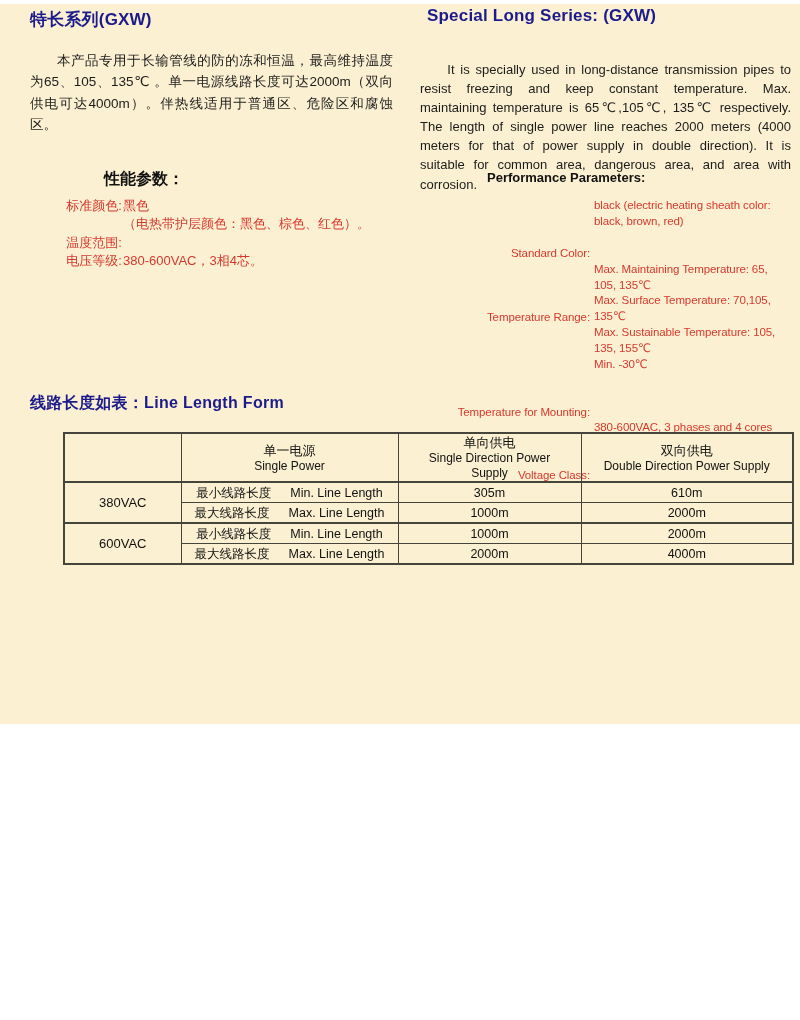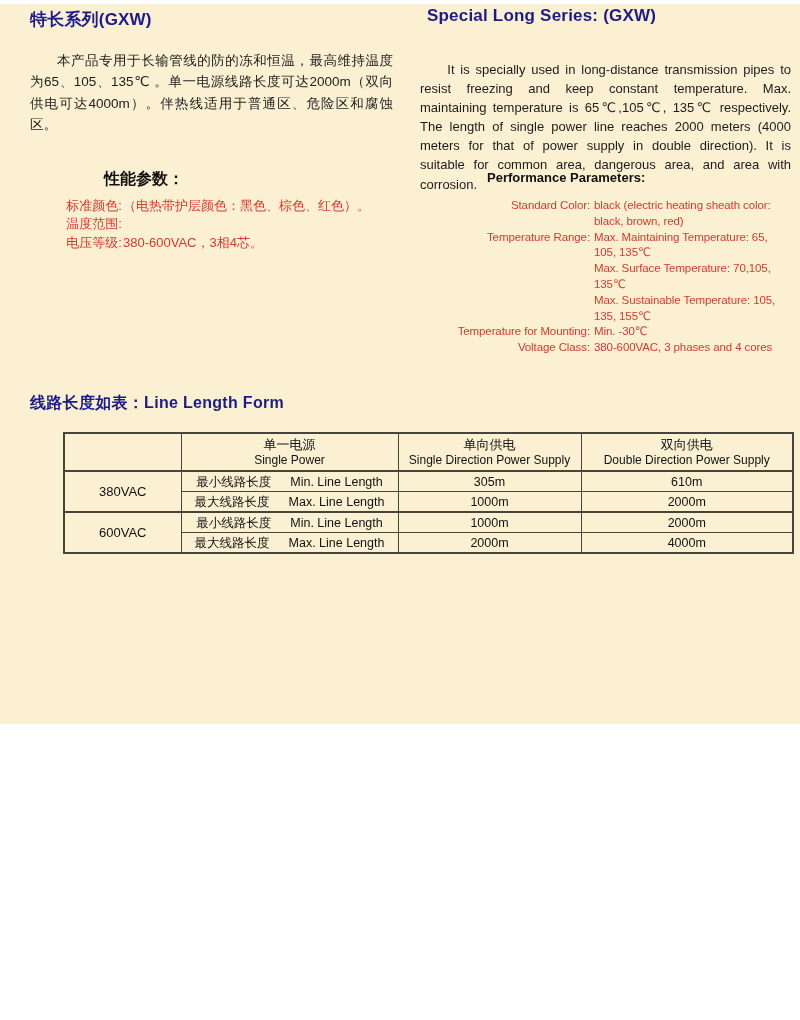--- a/index.html
+++ b/index.html
@@ -46,38 +46,38 @@
   }
   .params-title-zh{left:104px;top:165px;font-size:16px;text-align:right;}
   .params-title-en{left:487px;top:166px;font-size:13px;}
   .params{
     position:absolute;color:var(--accent-red);
   }
   .params-zh{left:65px;top:193px;width:340px;font-size:13px;line-height:18.4px;}
   .params-en{left:420px;top:194px;width:372px;font-size:11.5px;line-height:15.8px;letter-spacing:-.1px;}
   .prow{display:flex;align-items:flex-start;}
   .params-zh .plabel{width:58px;flex:0 0 58px;white-space:nowrap;text-align:center;}
-  .params-en .plabel{width:170px;flex:0 0 170px;text-align:right;padding-right:4px;}
+  .params-en .plabel{width:170px;flex:0 0 170px;text-align:right;padding-right:4px;margin-top:48px;}
   .pvals{flex:1 1 auto;min-width:0;}
   .pline{white-space:nowrap;}
   
   .section-title{
     position:absolute;left:30px;top:389px;font-weight:bold;
     color:var(--heading);font-size:16px;white-space:nowrap;letter-spacing:.3px;
   }
   .ll-table{
     position:absolute;left:63px;top:428px;
     border-collapse:collapse;table-layout:fixed;
     border:2px solid var(--table-border);
     color:#111;
   }
   .ll-table td{
     border:1px solid var(--table-border);
     text-align:center;vertical-align:middle;
-    padding:0 0;overflow:hidden;
+    padding:0 11px;overflow:hidden;
   }
   .ll-table tr.head td{border-bottom-width:2px;height:36px;}
   .ll-table tr.group-start td{border-top-width:2px;}
   .ll-table tr.data{height:17px;}
   .hz{font-size:13px;line-height:17px;}
   .he{font-size:12px;line-height:15px;}
   .voltage-cell{font-size:13px;}
   td.desc .zh{font-size:12.5px;}
   td.desc .en{font-size:12.5px;margin-left:19px;}
   td.val{font-size:12.5px;}
@@ -93,20 +93,21 @@
   <div class="para para-zh">本产品专用于长输管线的防的冻和恒温，最高维持温度为65、105、135℃ 。单一电源线路长度可达2000m（双向供电可达4000m）。伴热线适用于普通区、危险区和腐蚀区。</div>
 
   <div class="title title-en">Special Long Series: (GXW)</div>
   <div class="para para-en">It is specially used in long-distance transmission pipes to resist freezing and keep constant temperature. Max. maintaining temperature is 65℃,105℃, 135℃ respectively. The length of single power line reaches 2000 meters (4000 meters for that of power supply in double direction). It is suitable for common area, dangerous area, and area with corrosion.</div>
 
   <div class="params-title params-title-zh">性能参数：</div>
   <div class="params params-zh">
     <div class="prow">
       <div class="plabel">标准颜色:</div>
       <div class="pvals">
+        <div class="pline">黑色</div>
         <div class="pline">（电热带护层颜色：黑色、棕色、红色）。</div>
       </div>
     </div>
     <div class="prow">
       <div class="plabel">温度范围:</div>
     </div>
     <div class="prow">
       <div class="plabel">电压等级:</div>
       <div class="pvals">
         <div class="pline">380-600VAC，3相4芯。</div>

